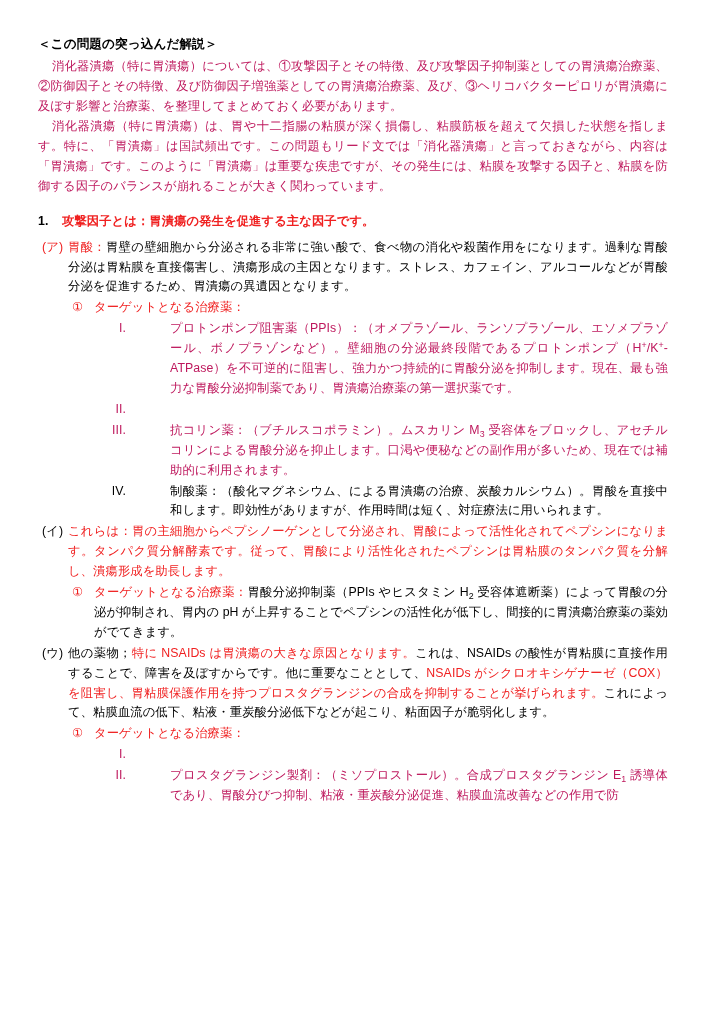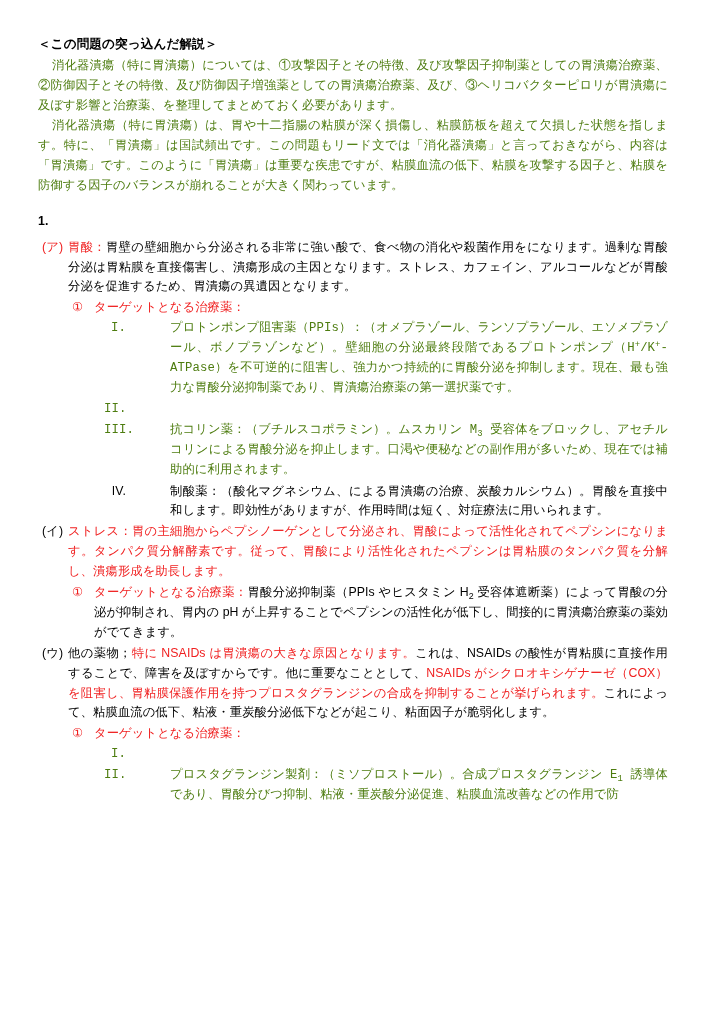--- a/index.html
+++ b/index.html
@@ -20,21 +20,21 @@
     box-sizing: border-box;
     padding: 34px 36px 0 38px;
     background: #ffffff;
     overflow: hidden;
   }
   .doc {
     font-size: 12.3px;
     line-height: 1.62;
     letter-spacing: 0.1px;
   }
-  .blue { color: #4d7c0f; font-family: Liberation Mono, monospace; }
+  .blue { color: #be185d; }
   .red  { color: #f02020; }
   .black { color: #000000; }
 
   .title {
     font-weight: bold;
     font-size: 12.6px;
     margin-bottom: 3px;
   }
   p.para {
     margin: 0;
@@ -122,27 +122,28 @@
 </style>
 </head>
 <body>
 
 <div class="page doc">
 
   <div class="title black">＜この問題の突っ込んだ解説＞</div>
 
   <p class="para blue">消化器潰瘍（特に胃潰瘍）については、①攻撃因子とその特徴、及び攻撃因子抑制薬としての胃潰瘍治療薬、②防御因子とその特徴、及び防御因子増強薬としての胃潰瘍治療薬、及び、③ヘリコバクターピロリが胃潰瘍に及ぼす影響と治療薬、を整理してまとめておく必要があります。</p>
   <p class="para blue">
-    <span>消化器潰瘍（特に胃潰瘍）は、胃や十二指腸の粘膜が深く損傷し、粘膜筋板を超えて欠損した状態を指します。特に、「胃潰瘍」は国試頻出です。この問題もリード文では「消化器潰瘍」と言っておきながら、内容は「胃潰瘍」です。このように「胃潰瘍」は重要な疾患ですが、粘膜血流の低下、粘膜を攻撃する因子と、粘膜を防御する因子のバランスが崩れることが大きく関わっています。</span>
+    <span>消化器潰瘍（特に胃潰瘍）は、胃や十二指腸の粘膜が深く損傷し、粘膜筋板を超えて欠損した状態を指します。特に、「胃潰瘍」は国試頻出です。この問題もリード文では「消化器潰瘍」と言っておきながら、内容は「胃潰瘍」です。このように「胃潰瘍」は重要な疾患ですが、その発生には、粘膜を攻撃する因子と、粘膜を防御する因子のバランスが崩れることが大きく関わっています。</span>
   </p>
 
   <div class="gap-m"></div>
 
   <div class="sec-head">
     <span class="num">1.</span>
+    <span class="txt">攻撃因子とは：胃潰瘍の発生を促進する主な因子です。</span>
   </div>
 
   <div class="gap-s"></div>
 
   <div class="lvl-a">
     <span class="marker red">(ア)</span>
     <span class="body"><span class="red">胃酸：</span><span class="black">胃壁の壁細胞から分泌される非常に強い酸で、食べ物の消化や殺菌作用をになります。過剰な胃酸分泌は胃粘膜を直接傷害し、潰瘍形成の主因となります。ストレス、カフェイン、アルコールなどが胃酸分泌を促進するため、胃潰瘍の異遺因となります。</span></span>
   </div>
 
   <div class="lvl-1">
@@ -164,21 +165,21 @@
     <span class="body blue">抗コリン薬：（ブチルスコポラミン）。ムスカリン M<sub>3</sub> 受容体をブロックし、アセチルコリンによる胃酸分泌を抑止します。口渇や便秘などの副作用が多いため、現在では補助的に利用されます。</span>
   </div>
 
   <div class="lvl-r">
     <span class="marker black">IV.</span>
     <span class="body black"><span class="black">制酸薬：（酸化マグネシウム、による胃潰瘍の治療、炭酸カルシウム）。胃酸を直接中和します。即効性がありますが、作用時間は短く、対症療法に用いられます。</span></span>
   </div>
 
   <div class="lvl-a">
     <span class="marker black">(イ)</span>
-    <span class="body"><span class="red">ストレス：</span><span class="red">胃の主細胞からペプシノーゲンとして分泌され、胃酸によって活性化されてペプシンになります。タンパク質分解酵素です。従って、胃酸により活性化されたペプシンは胃粘膜のタンパク質を分解し、潰瘍形成を助長します。</span></span>
+    <span class="body"><span class="red">これらは：</span><span class="red">胃の主細胞からペプシノーゲンとして分泌され、胃酸によって活性化されてペプシンになります。タンパク質分解酵素です。従って、胃酸により活性化されたペプシンは胃粘膜のタンパク質を分解し、潰瘍形成を助長します。</span></span>
   </div>
 
   <div class="lvl-1">
     <span class="marker red">①</span>
     <span class="body"><span class="red">ターゲットとなる治療薬：</span><span><span class="black">胃酸分泌抑制薬（PPIs やヒスタミン H<sub>2</sub> 受容体遮断薬）によって胃酸の分泌が抑制され、胃内の pH が上昇することでペプシンの活性化が低下し、間接的に胃潰瘍治療薬の薬効がでてきます。</span></span></span>
   </div>
 
   <div class="lvl-a">
     <span class="marker black">(ウ)</span>
     <span class="body"><span><span class="black">他の薬物；</span><span class="red">特に NSAIDs は胃潰瘍の大きな原因となります。</span></span><span><span class="black">これは、NSAIDs の酸性が胃粘膜に直接作用することで、障害を及ぼすからです。他に重要なこととして、</span><span class="red">NSAIDs がシクロオキシゲナーゼ（COX）を阻害し、胃粘膜保護作用を持つプロスタグランジンの合成を抑制することが挙げられます。</span><span class="black">これによって、粘膜血流の低下、粘液・重炭酸分泌低下などが起こり、粘面因子が脆弱化します。</span></span></span>

